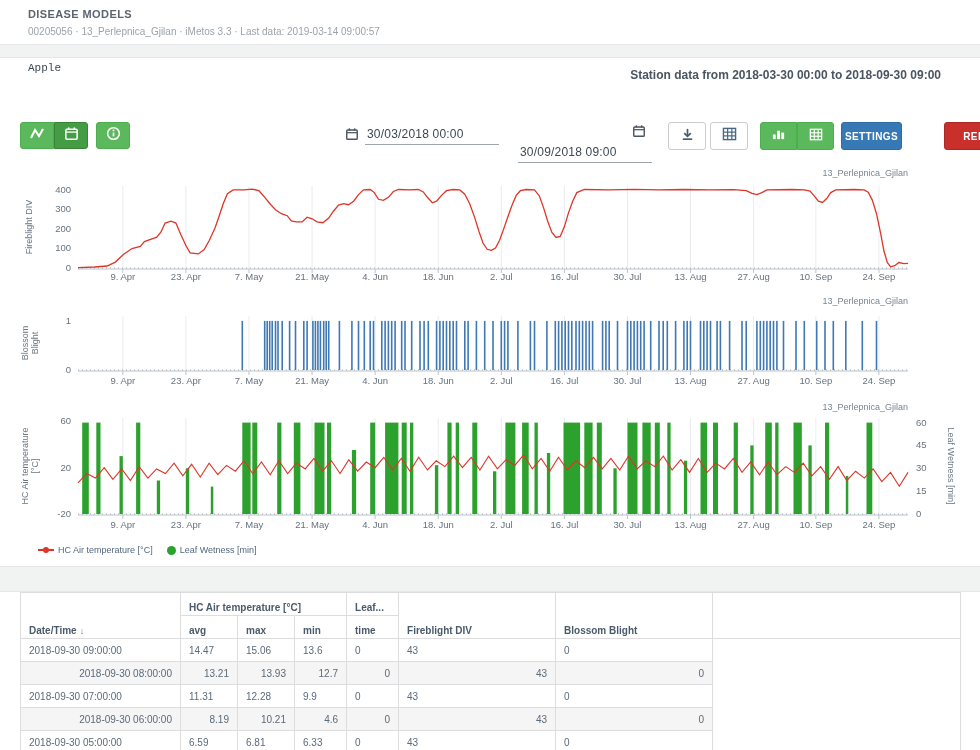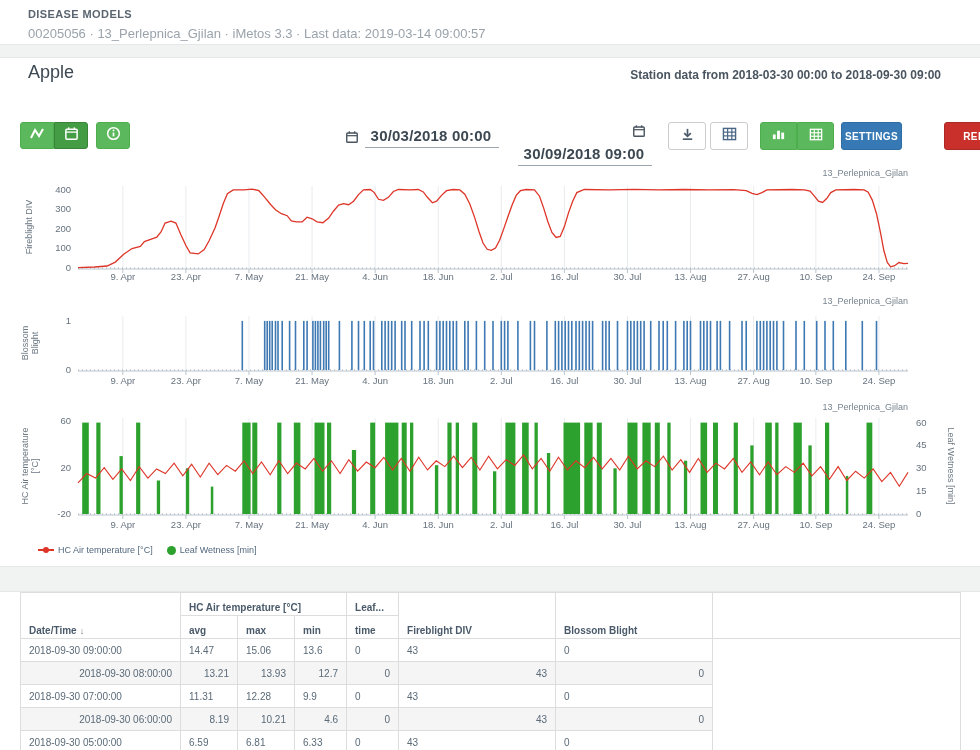--- a/index.html
+++ b/index.html
@@ -3,38 +3,38 @@
 <meta charset="utf-8">
 <style>
   html,body{margin:0;padding:0;}
   body{width:980px;height:750px;overflow:hidden;position:relative;background:#fff;
        font-family:"Liberation Sans", sans-serif;color:#4a5560;}
   .band{position:absolute;left:0;width:980px;background:#f1f2f2;border-top:1px solid #e6e7e8;border-bottom:1px solid #e6e7e8;}
   #band1{top:44px;height:12px;}
   #band2{top:566px;height:24px;}
   
   #app-title{position:absolute;left:28px;top:8px;font-size:11px;font-weight:bold;color:#5a6570;letter-spacing:.4px;}
-  #app-sub{position:absolute;left:28px;top:26px;font-size:13px;color:#9aa3ab;}
-  #crop-title{position:absolute;left:28px;top:62px;font-size:18px;color:#3c4852;}
+  #app-sub{position:absolute;left:28px;top:26px;font-size:10px;color:#9aa3ab;}
+  #crop-title{position:absolute;left:28px;top:62px;font-size:11px;color:#3c4852;font-family:Liberation Mono, monospace;}
   #model-title{position:absolute;left:28px;top:84px;font-size:9.5px;color:#8a96a0;margin-top:40px;}
   #station-range{position:absolute;right:39px;top:68px;font-size:12px;font-weight:bold;color:#4a5560;}
   
   .btn{position:absolute;top:122px;height:27px;border-radius:3px;border:1px solid transparent;
        display:flex;align-items:center;justify-content:center;box-sizing:border-box;cursor:pointer;}
   .btn.green{background:#5cb85c;border-color:#4cae4c;}
   .btn.green.active{background:#449d44;border-color:#398439;}
   .btn.white{background:#fff;border-color:#ccc;}
   .btn.blue{background:#3779b5;border-color:#2e6da4;}
   .btn.red{background:#c9302c;border-color:#ac2925;}
   .btn-label{color:#fff;font-size:10px;font-weight:bold;letter-spacing:.4px;}
   .grp-l{border-radius:3px 0 0 3px;}
   .grp-r{border-radius:0 3px 3px 0;}
   .datefield{position:absolute;top:124px;display:flex;align-items:flex-end;}
-  .dateval{font-size:15px;font-weight:bold;color:#3c4852;border-bottom:1px solid #9aa5ad;
-           padding:3px 4px 3px 2px;width:128px;letter-spacing:.2px;text-align:center;}
+  .dateval{font-size:12px;font-weight:normal;color:#3c4852;border-bottom:1px solid #9aa5ad;
+           padding:3px 4px 3px 2px;width:128px;letter-spacing:.2px;}
   
   svg text{font-family:"Liberation Sans", sans-serif;}
   .xt{font-size:9.5px;fill:#66727e;}
   .yt{font-size:9.5px;fill:#66727e;}
   .yl{font-size:9px;fill:#6a7680;}
   .ct{font-size:9px;fill:#79858f;}
   .chart{position:absolute;left:18px;width:944px;}
   #chart1{top:166px;height:126px;}
   #chart2{top:296px;height:98px;}
   #chart3{top:402px;height:140px;}

